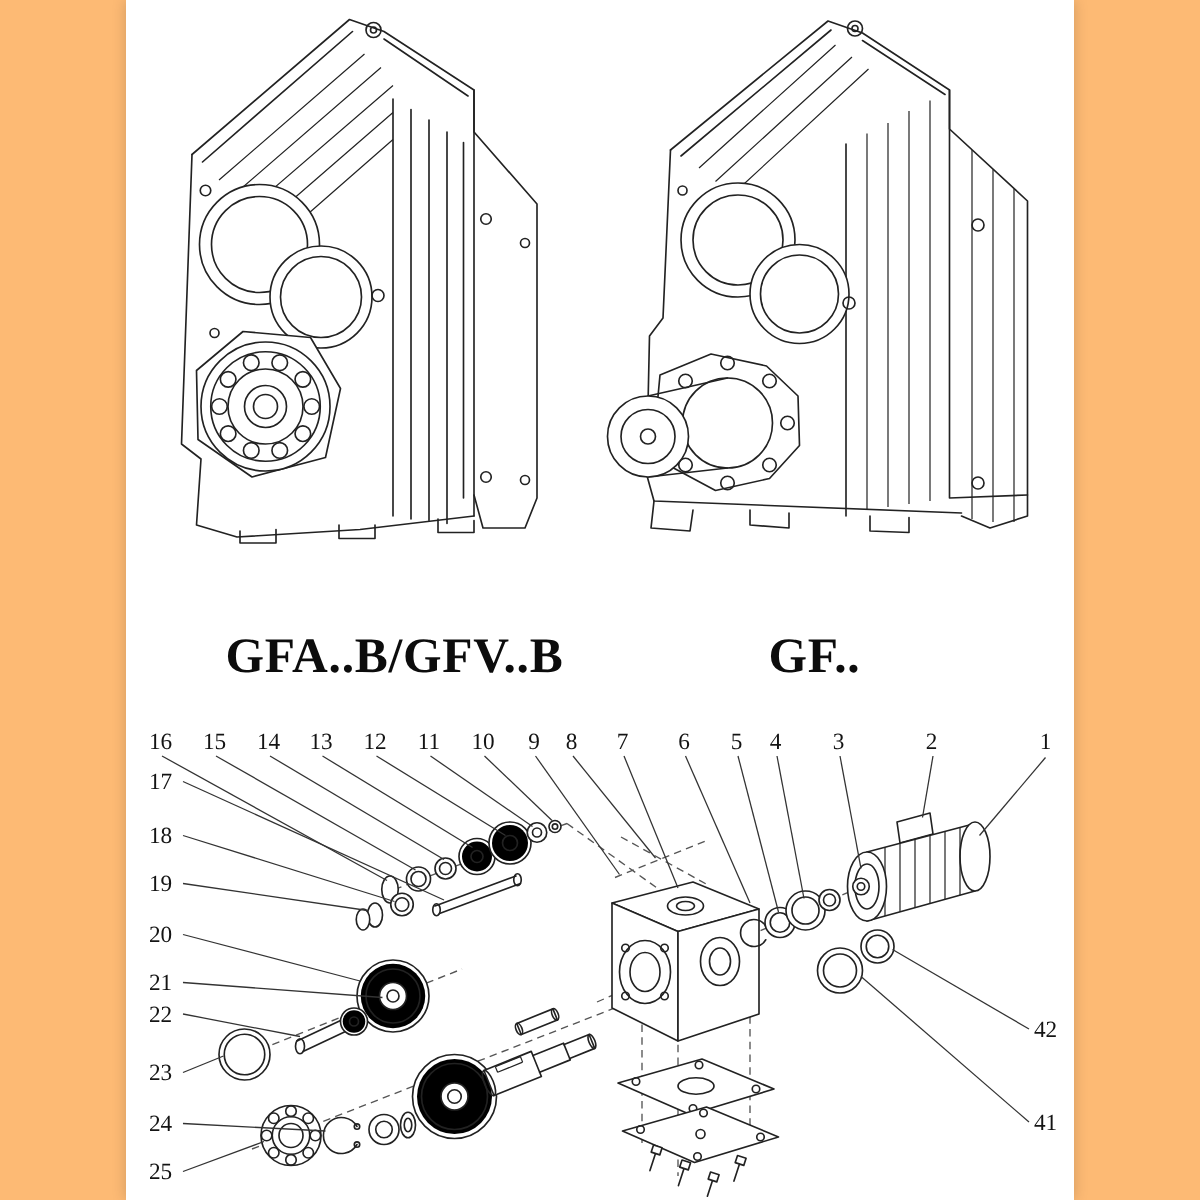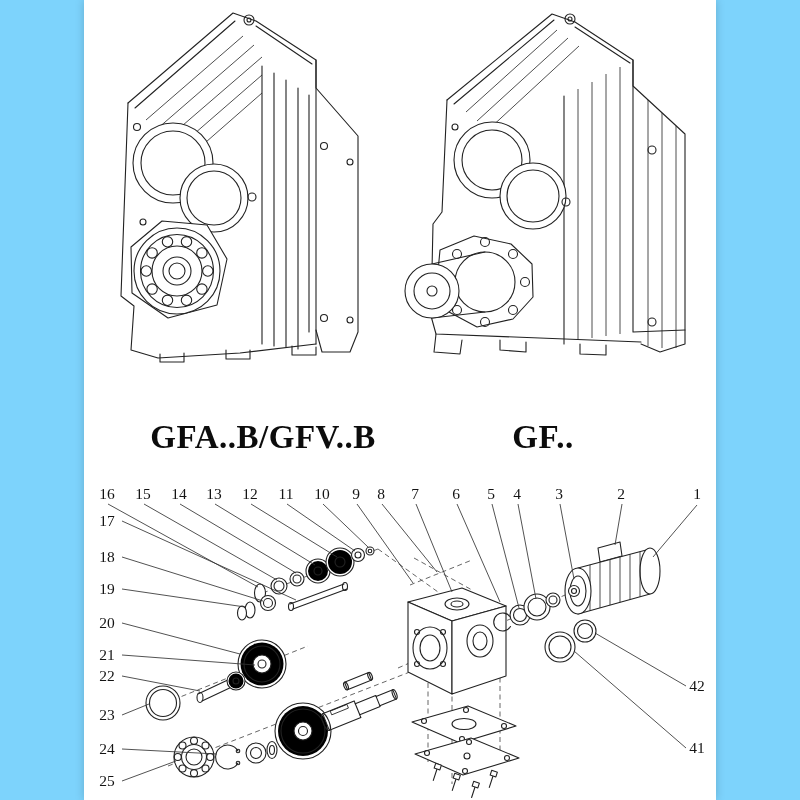--- a/index.html
+++ b/index.html
@@ -1,16 +1,16 @@
 <!DOCTYPE html>
 <html><head>
 <meta charset="utf-8">
 <style>
   html,body{margin:0;padding:0}
-  .stage{position:relative;width:800px;height:800px;background:#7dd3fc;overflow:hidden;font-family:"Liberation Serif",serif}
+  .stage{position:relative;width:800px;height:800px;background:#fdba74;overflow:hidden;font-family:"Liberation Serif",serif}
   .page{position:absolute;left:84px;top:0;width:632px;height:800px;background:#ffffff;box-shadow:0 0 9px rgba(0,0,0,.18)}
   svg{position:absolute;left:0;top:0}
   .ln{fill:none;stroke:#222;stroke-width:1.1;stroke-linecap:round;stroke-linejoin:round}
   .thin{fill:none;stroke:#222;stroke-width:.8}
   .wfill{fill:#ffffff;stroke:#222;stroke-width:1.1;stroke-linejoin:round}
   .dash{fill:none;stroke:#555;stroke-width:.9;stroke-dasharray:5 3.5}
   .leader{fill:none;stroke:#333;stroke-width:.85}
   .num{font:15.5px "Liberation Serif",serif;fill:#141414}
   .model-label{font:700 33px "Liberation Serif",serif;fill:#0c0c0c;letter-spacing:.5px}
 </style>

